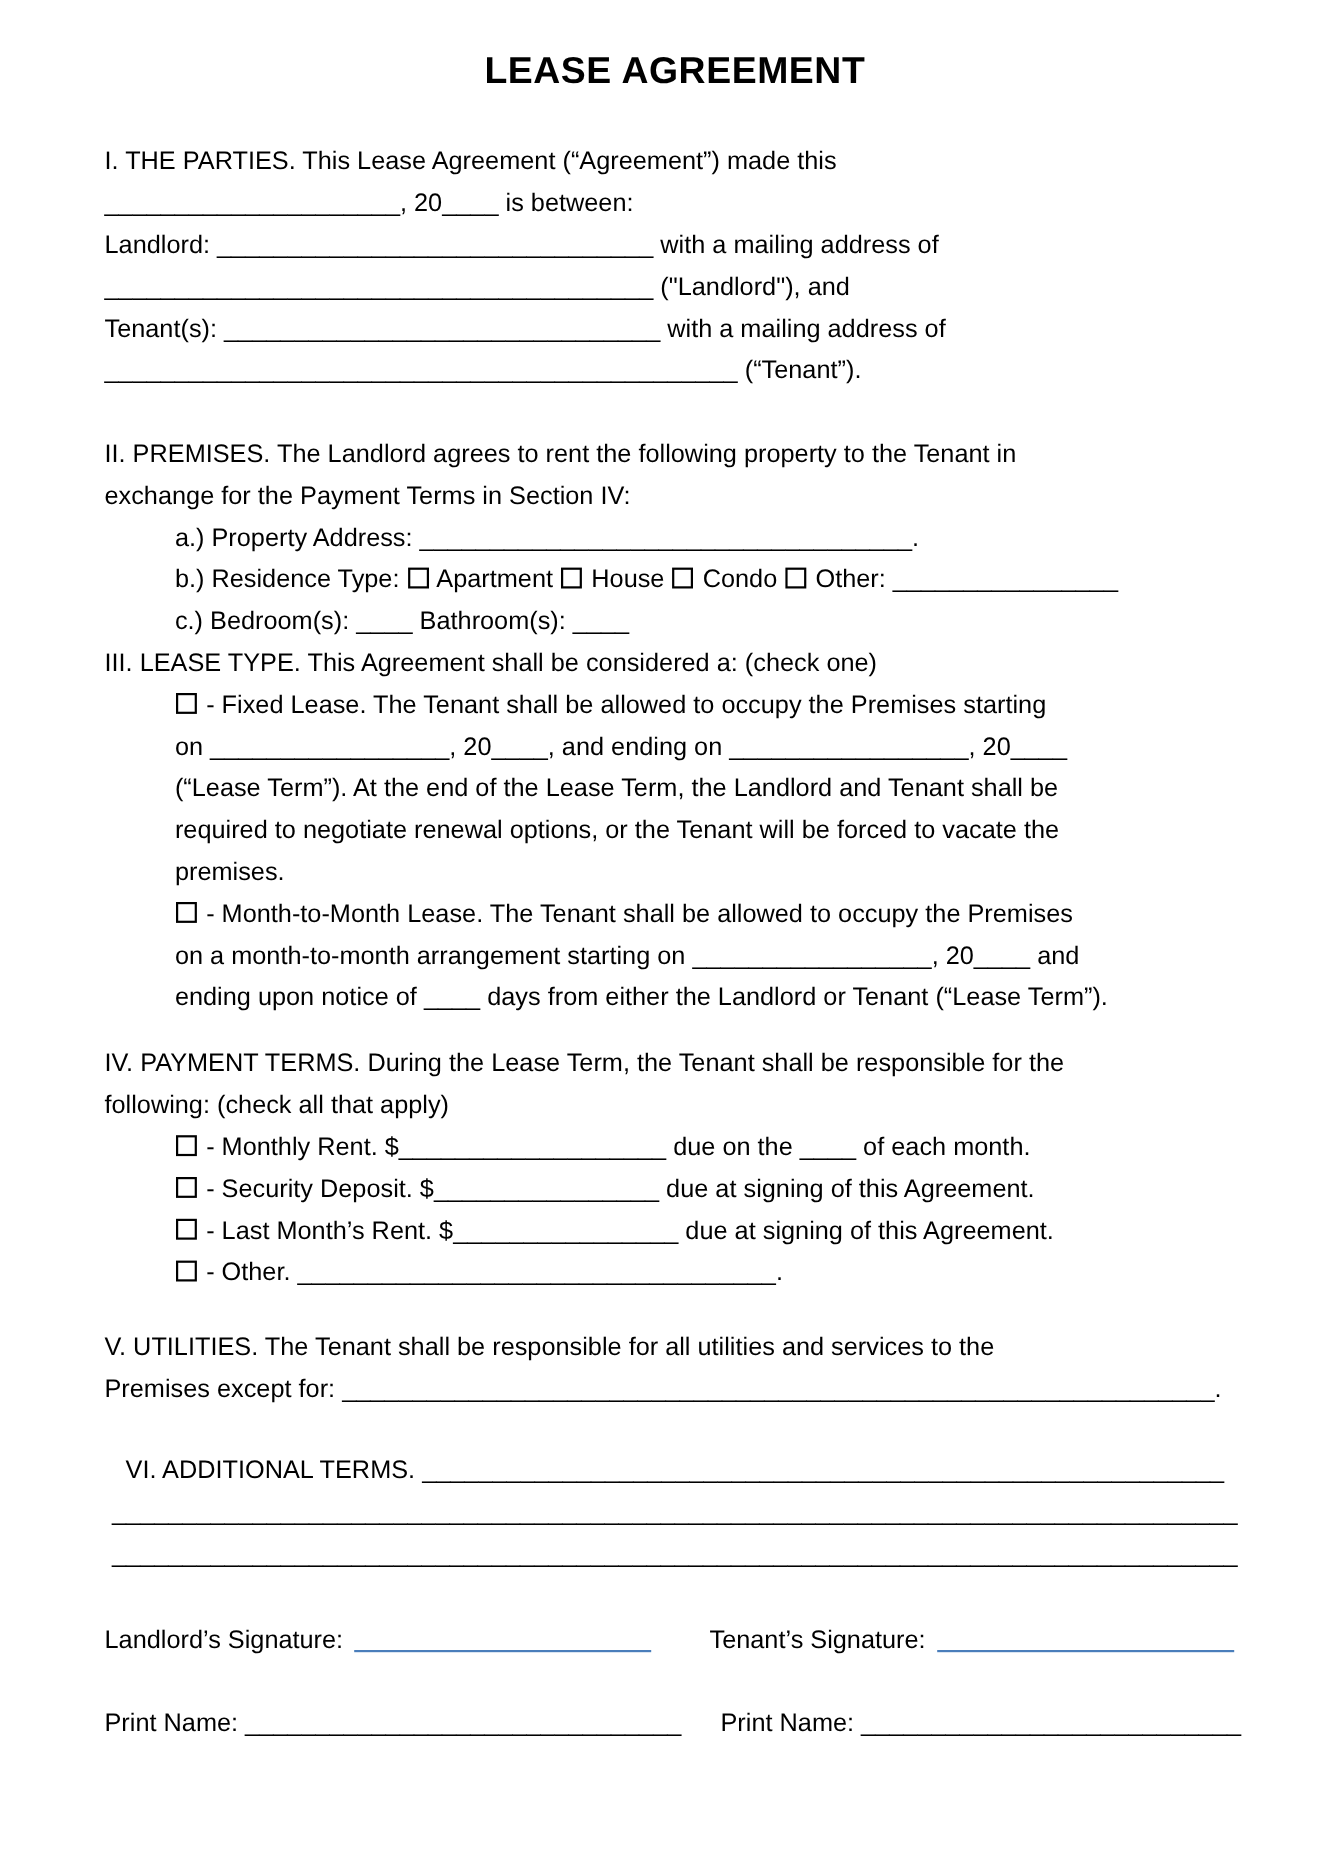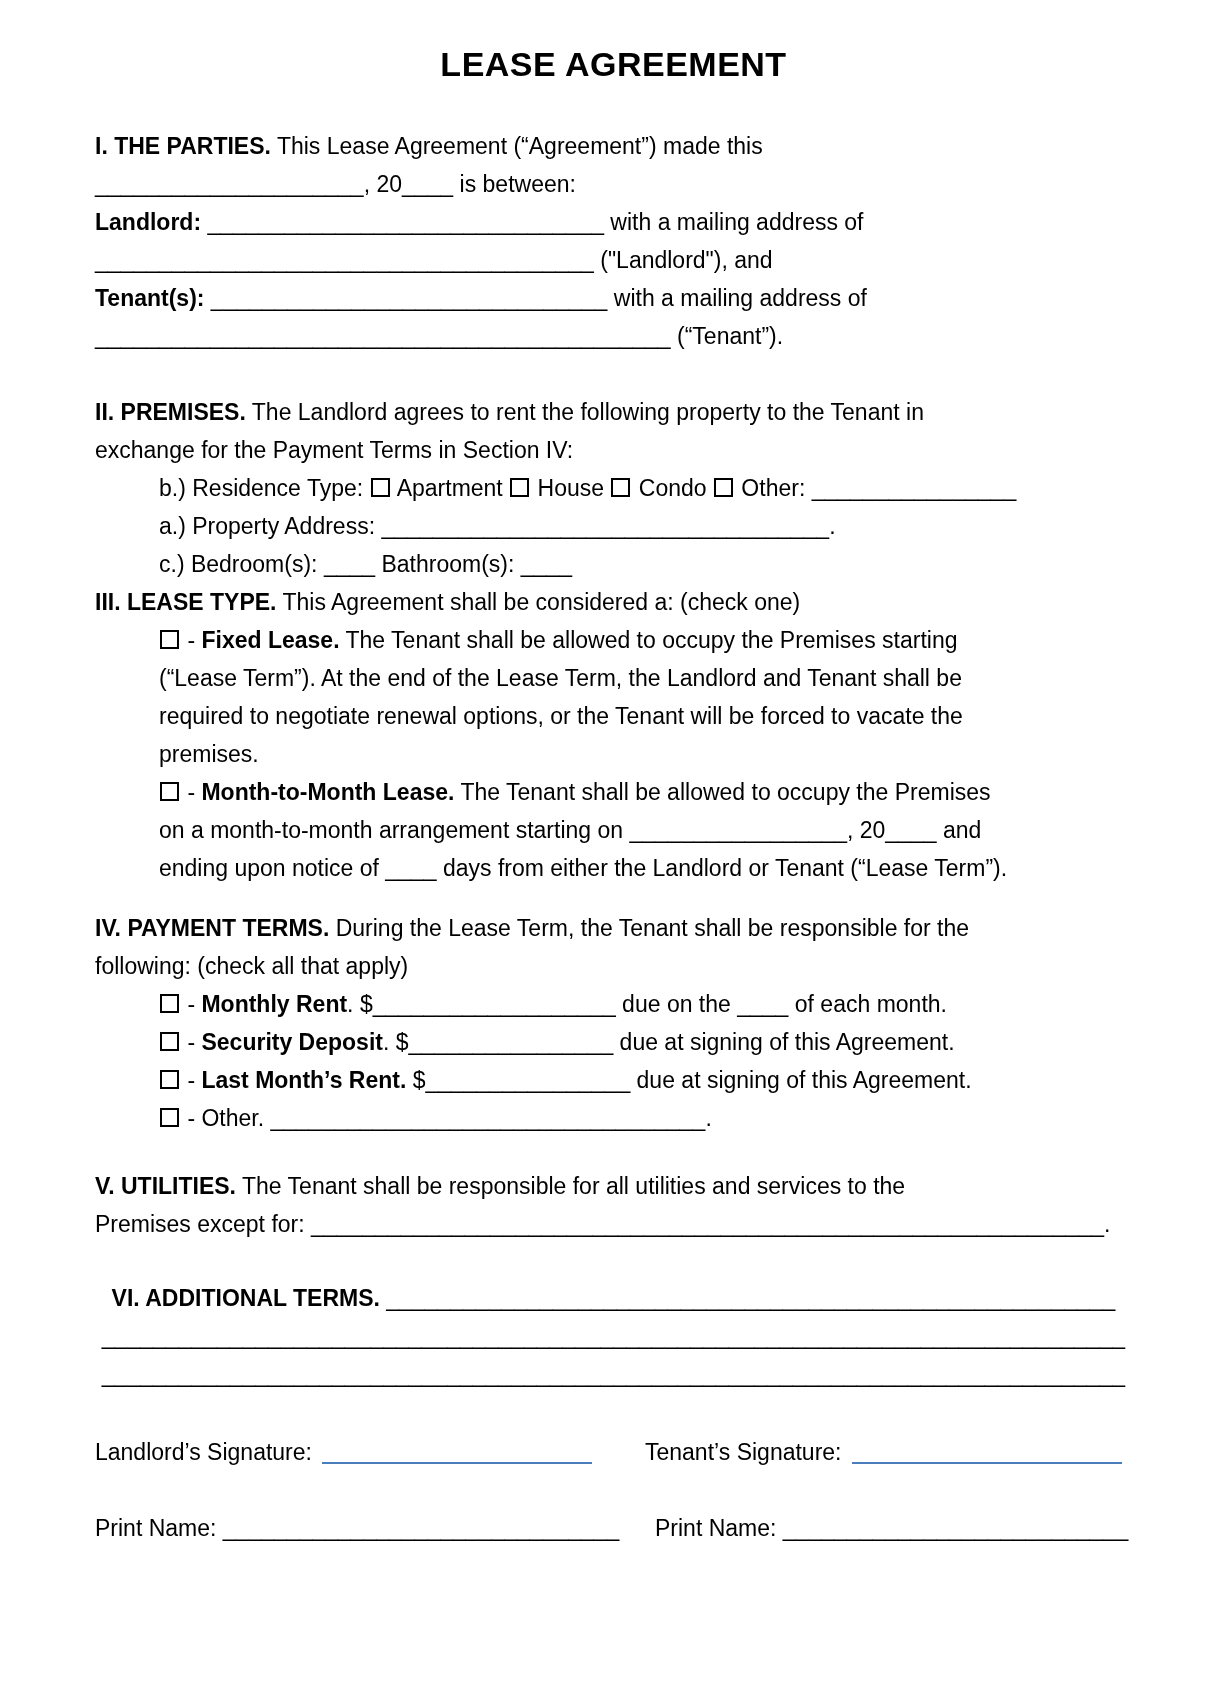--- a/index.html
+++ b/index.html
@@ -14,21 +14,21 @@
     padding:44px 88px 0 95px;
     overflow:hidden;
   }
   .title{
     font-size:34px;line-height:40px;font-weight:bold;
     text-align:center;letter-spacing:.5px;
     margin:0 0 43px 0;
   }
   .line{white-space:nowrap;}
   .ind{margin-left:64px;}
-  .b{font-weight:bold;}
+  .b{font-weight:normal;}
   .cb{
     display:inline-block;width:15px;height:15px;
     border:2px solid var(--text,#000);
     vertical-align:-1px;margin:0 2px 0 1px;
     background:#fff;
   }
   .blank{white-space:pre;}
   .sig-line{
     display:inline-block;width:270px;height:0;
     border-bottom:2px solid var(--signature-line,#4a7ebb);
@@ -60,28 +60,29 @@
     <div class="line"><span class="blank">_____________________</span><span>, 20</span><span class="blank">____</span><span> is between:</span></div>
     <div class="line"><span class="b">Landlord: </span><span class="blank">_______________________________</span><span> with a mailing address of</span></div>
     <div class="line"><span class="blank">_______________________________________</span><span> ("Landlord"), and</span></div>
     <div class="line"><span class="b">Tenant(s): </span><span class="blank">_______________________________</span><span> with a mailing address of</span></div>
     <div class="line"><span class="blank">_____________________________________________</span><span> (“Tenant”).</span></div>
   </div>
 
   <div class="sec-premises">
     <div class="line"><span class="b">II. PREMISES.</span><span> The Landlord agrees to rent the following property to the Tenant in</span></div>
     <div class="line"><span>exchange for the Payment Terms in Section IV:</span></div>
+    <div class="line ind"><span>a.) Property Address: </span><span class="blank">___________________________________</span><span>.</span></div>
     <div class="line ind"><span>b.) Residence Type: </span><span class="cb"></span><span> Apartment </span><span class="cb"></span><span> House </span><span class="cb"></span><span> Condo </span><span class="cb"></span><span> Other: </span><span class="blank">________________</span></div>
-    <div class="line ind"><span>a.) Property Address: </span><span class="blank">___________________________________</span><span>.</span></div>
     <div class="line ind"><span>c.) Bedroom(s): </span><span class="blank">____</span><span> Bathroom(s): </span><span class="blank">____</span></div>
   </div>
 
   <div class="sec-lease-type">
     <div class="line"><span class="b">III. LEASE TYPE.</span><span> This Agreement shall be considered a: (check one)</span></div>
     <div class="line ind"><span class="cb"></span><span> - </span><span class="b">Fixed Lease.</span><span> The Tenant shall be allowed to occupy the Premises starting</span></div>
+    <div class="line ind"><span>on </span><span class="blank">_________________</span><span>, 20</span><span class="blank">____</span><span>, and ending on </span><span class="blank">_________________</span><span>, 20</span><span class="blank">____</span></div>
     <div class="line ind"><span>(“Lease Term”). At the end of the Lease Term, the Landlord and Tenant shall be</span></div>
     <div class="line ind"><span>required to negotiate renewal options, or the Tenant will be forced to vacate the</span></div>
     <div class="line ind"><span>premises.</span></div>
     <div class="line ind"><span class="cb"></span><span> - </span><span class="b">Month-to-Month Lease.</span><span> The Tenant shall be allowed to occupy the Premises</span></div>
     <div class="line ind"><span>on a month-to-month arrangement starting on </span><span class="blank">_________________</span><span>, 20</span><span class="blank">____</span><span> and</span></div>
     <div class="line ind"><span>ending upon notice of </span><span class="blank">____</span><span> days from either the Landlord or Tenant (“Lease Term”).</span></div>
   </div>
 
   <div class="sec-payment">
     <div class="line"><span class="b">IV. PAYMENT TERMS.</span><span> During the Lease Term, the Tenant shall be responsible for the</span></div>

